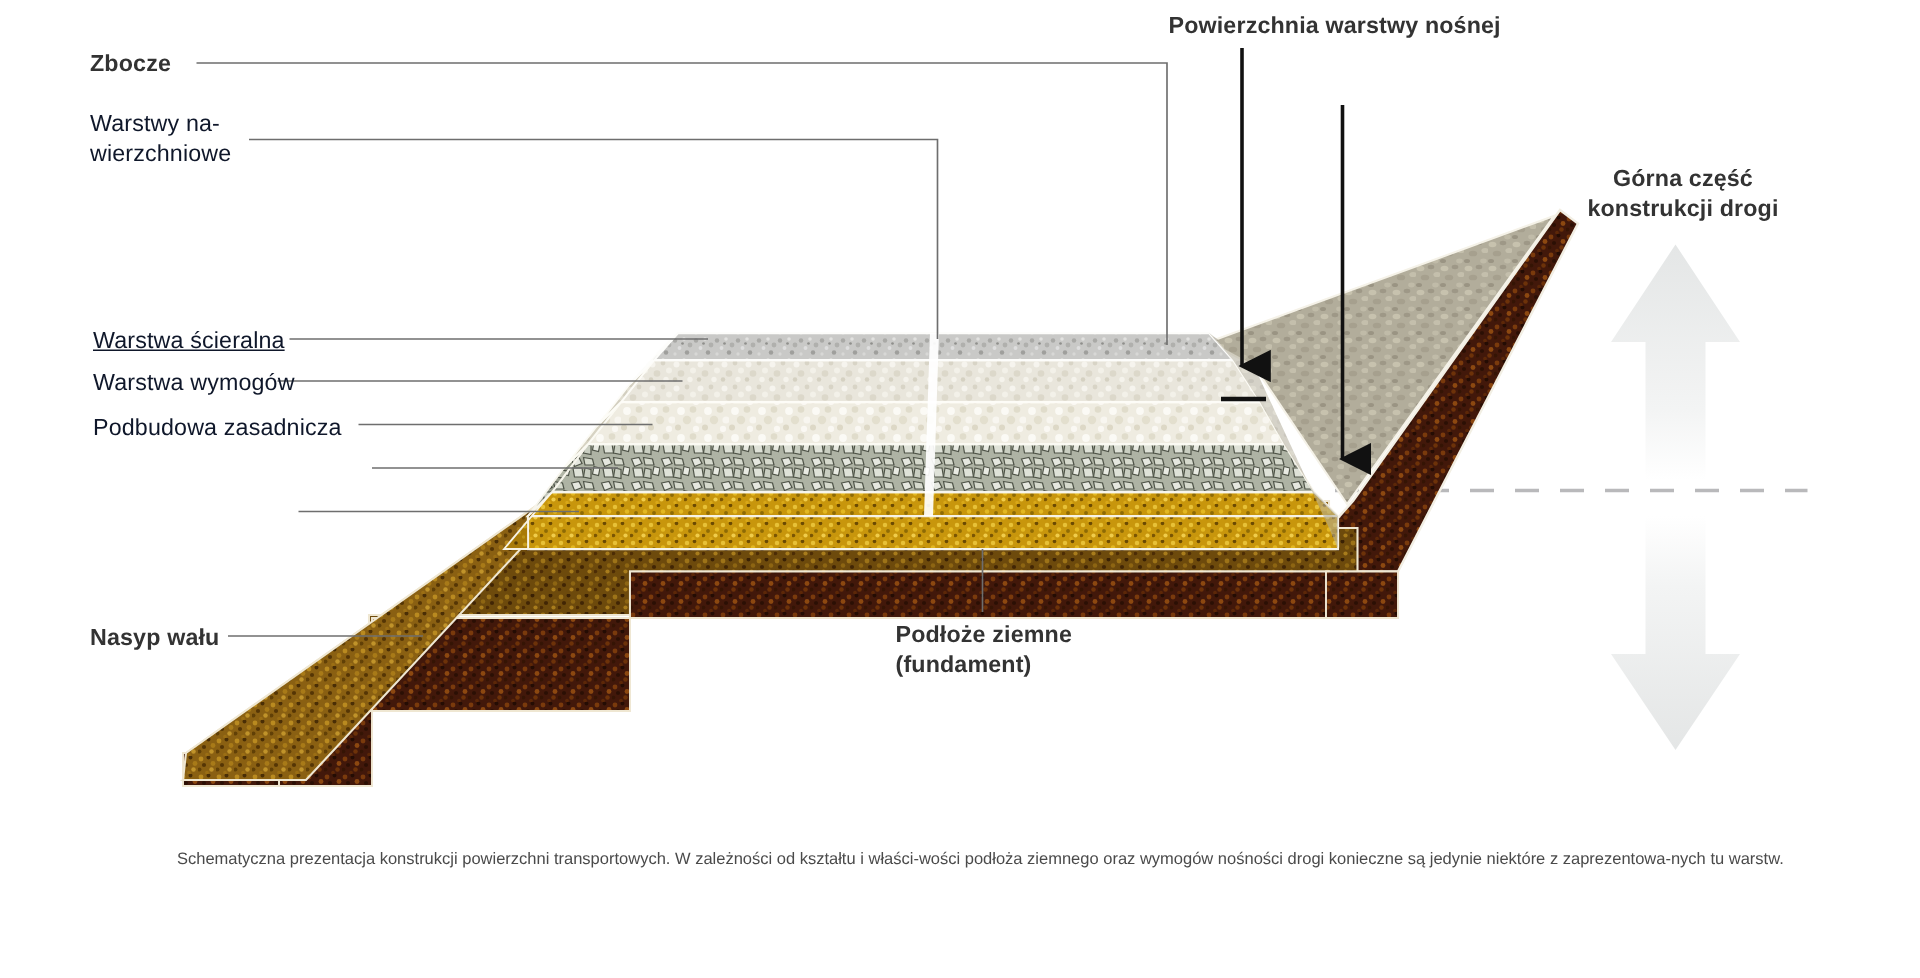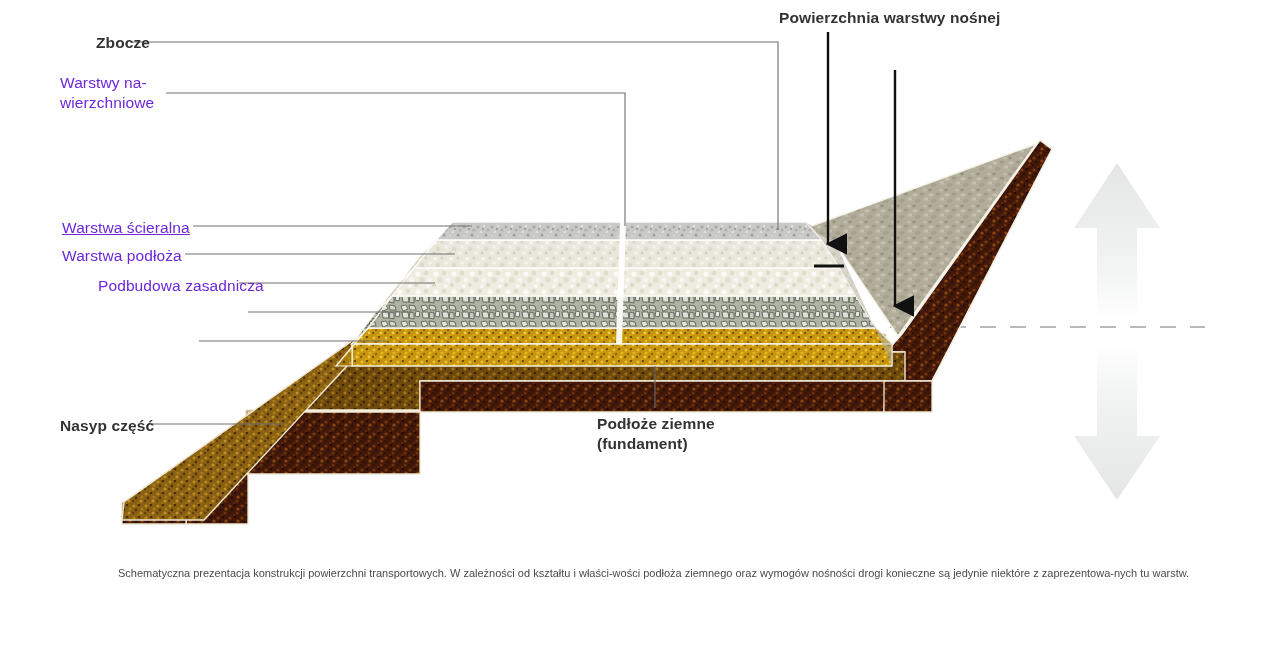--- a/index.html
+++ b/index.html
@@ -22,32 +22,32 @@
   #svg-diagram {
     position: absolute; left: 0; top: 0;
     width: 1280px; height: 652px;
   }
 
   
   .lbl {
     position: absolute;
     font-size: 15.5px;
     line-height: 1.32;
-    color: #6d28d9;
+    color: #0f172a;
     white-space: pre-line;
     letter-spacing: 0.1px;
   }
   .lbl.bold { font-weight: bold; color: #333333; }
   .lbl.center { text-align: center; }
 
-  #label-zbocze            { left: 60px;  top: 33px; margin-left: 36px;  }
+  #label-zbocze            { left: 60px;  top: 33px;  }
   #label-warstwy-naw       { left: 60px;  top: 73px;  }
   #label-warstwa-scieralna { left: 62px;  top: 218px; text-decoration: underline; }
   #label-warstwa-wiazaca   { left: 62px;  top: 246px; }
-  #label-podbudowa-zasad   { left: 62px;  top: 276px; margin-left: 36px; }
+  #label-podbudowa-zasad   { left: 62px;  top: 276px; }
   #label-podbudowa-pomoc   { left: 62px;  top: 305px; }
   #label-warstwy-podloza   { left: 62px;  top: 333px; }
   #label-nasyp-walu        { left: 60px;  top: 416px; }
   #label-podloze-ziemne    { left: 597px; top: 414px; }
   #label-pow-warstwy       { left: 779px; top: 8px;   }
   #label-pow-podloza       { left: 855px; top: 52px;  }
   #label-gorna-czesc       { left: 1022px; top: 110px; width: 200px; text-align: center;}
   #label-podbudowa-grunt   { left: 1000px; top: 509px; width: 230px; text-align: center; }
   #label-podbudowa-grunt .sub {
     display: block;
@@ -341,31 +341,33 @@
     </g>
   </svg>
 
   <div class="lbl bold" id="label-zbocze">Zbocze</div>
 
   <div class="lbl" id="label-warstwy-naw">Warstwy na-
 wierzchniowe</div>
 
   <div class="lbl" id="label-warstwa-scieralna">Warstwa ścieralna</div>
 
-  <div class="lbl" id="label-warstwa-wiazaca">Warstwa podłoża</div>
+  <div class="lbl" id="label-warstwa-wiazaca">Warstwa wymogów</div>
 
   <div class="lbl" id="label-podbudowa-zasad">Podbudowa zasadnicza</div>
 
 
 
-  <div class="lbl bold" id="label-nasyp-walu">Nasyp część</div>
+  <div class="lbl bold" id="label-nasyp-walu">Nasyp wału</div>
 
   <div class="lbl bold" id="label-podloze-ziemne">Podłoże ziemne
 (fundament)</div>
 
   <div class="lbl bold" id="label-pow-warstwy">Powierzchnia warstwy nośnej</div>
 
 
+  <div class="lbl bold center" id="label-gorna-czesc">Górna część
+konstrukcji drogi</div>
 
 
   <div id="caption">Schematyczna prezentacja konstrukcji powierzchni transportowych. W zależności od kształtu i właści-wości podłoża ziemnego oraz wymogów nośności drogi konieczne są jedynie niektóre z zaprezentowa-nych tu warstw.</div>
 
 </div>
 
 </body></html>

